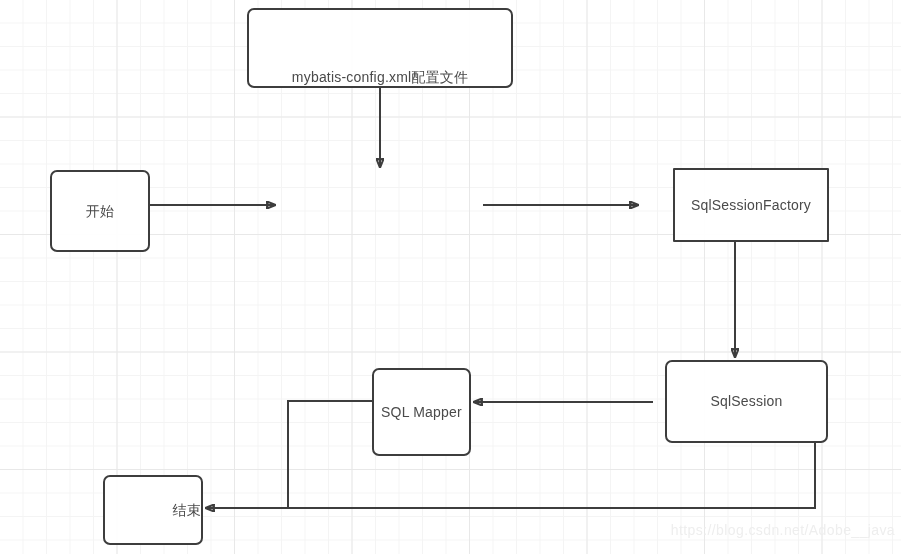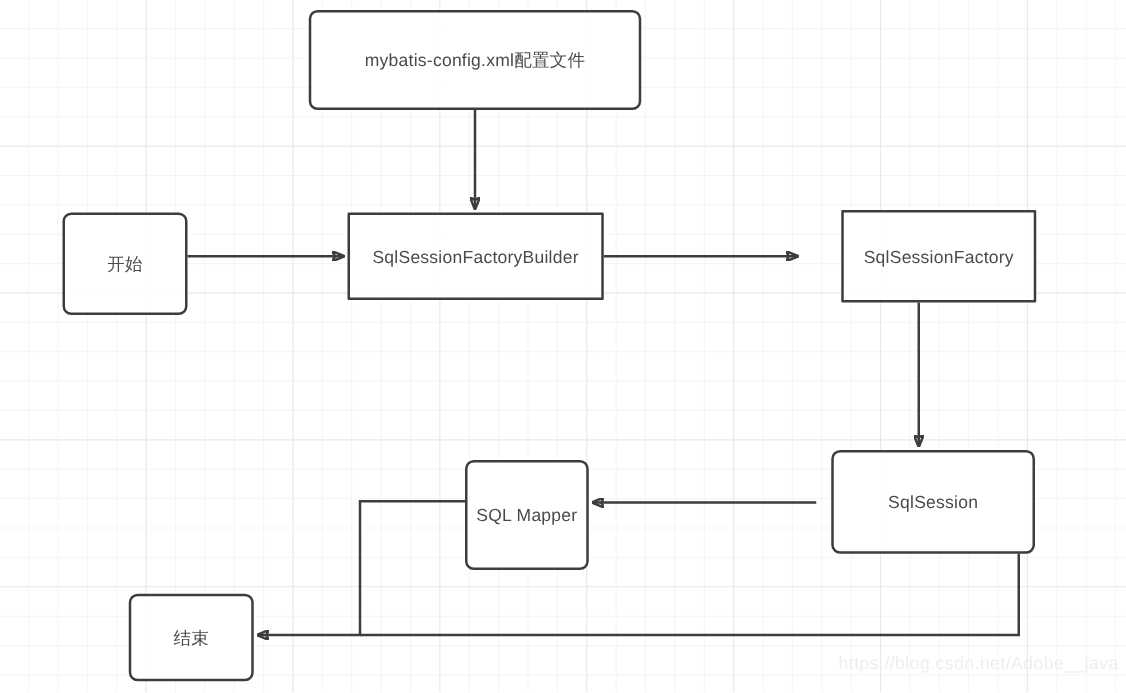--- a/index.html
+++ b/index.html
@@ -85,43 +85,40 @@
 
     <path d="M735,242 L735,357" marker-end="url(#arrowhead)"></path>
 
     <path d="M653,402 L474,402" marker-end="url(#arrowhead)"></path>
 
     <path d="M372,401 L288,401 L288,508 L206,508" marker-end="url(#arrowhead)"></path>
 
     <path d="M815,443 L815,508 L288,508"></path>
   </svg>
 
-  <div class="node rounded" style="left:247px; top:8px; width:266px; height:80px;">
+  <div class="node rounded" style="left:247px; top:8px; width:266px; height:80px;align-items:flex-end;">
     <span>mybatis-config.xml配置文件</span>
   </div>
 
   <div class="node rounded" style="left:50px; top:170px; width:100px; height:82px;">
     <span>开始</span>
   </div>
 
-  <div class="node sharp" style="left:278px; top:170px; width:205px; height:70px;">
-    <span>SqlSessionFactoryBuilder</span>
-  </div>
 
   <div class="node sharp" style="left:641px; top:168px; width:156px; height:74px;margin-left:32px;">
     <span>SqlSessionFactory</span>
   </div>
 
   <div class="node rounded" style="left:653px; top:360px; width:163px; height:83px;margin-left:12px;">
     <span>SqlSession</span>
   </div>
 
   <div class="node rounded" style="left:372px; top:368px; width:99px; height:88px;">
     <span>SQL Mapper</span>
   </div>
 
-  <div class="node rounded" style="left:103px; top:475px; width:100px; height:70px;">
+  <div class="node rounded" style="left:103px; top:475px; width:100px; height:70px;justify-content:flex-end;">
     <span>结束</span>
   </div>
 
   <div class="watermark">https://blog.csdn.net/Adobe__java</div>
 
 </div>
 
 </body></html>

